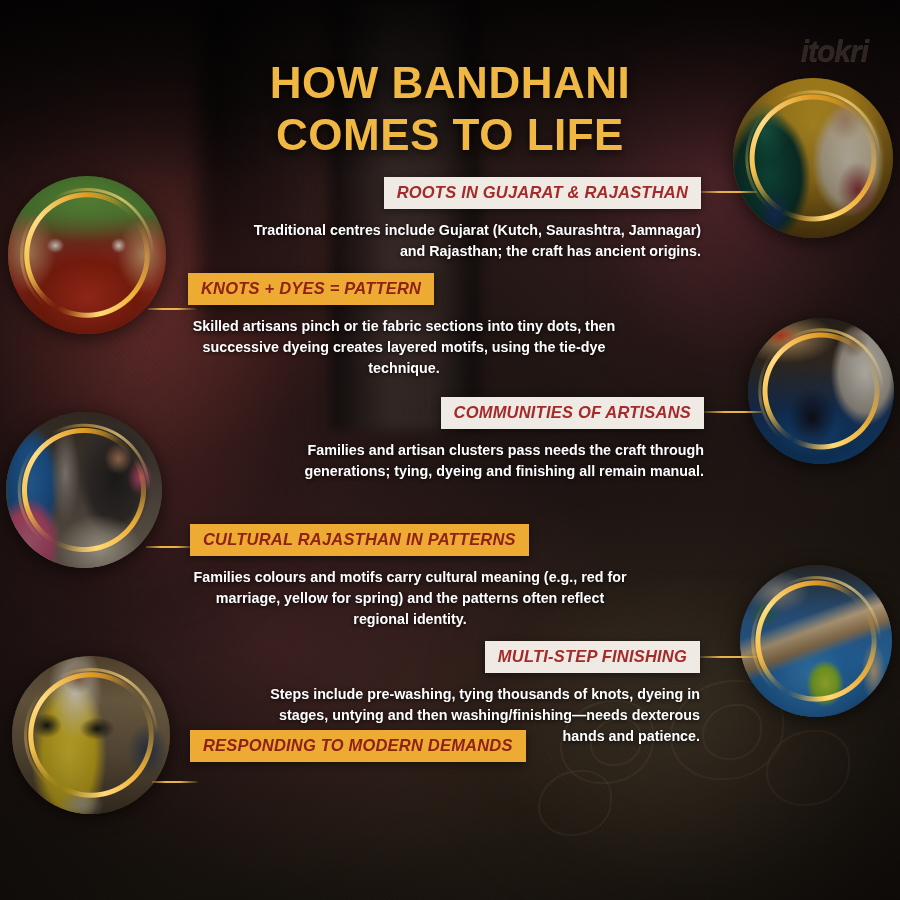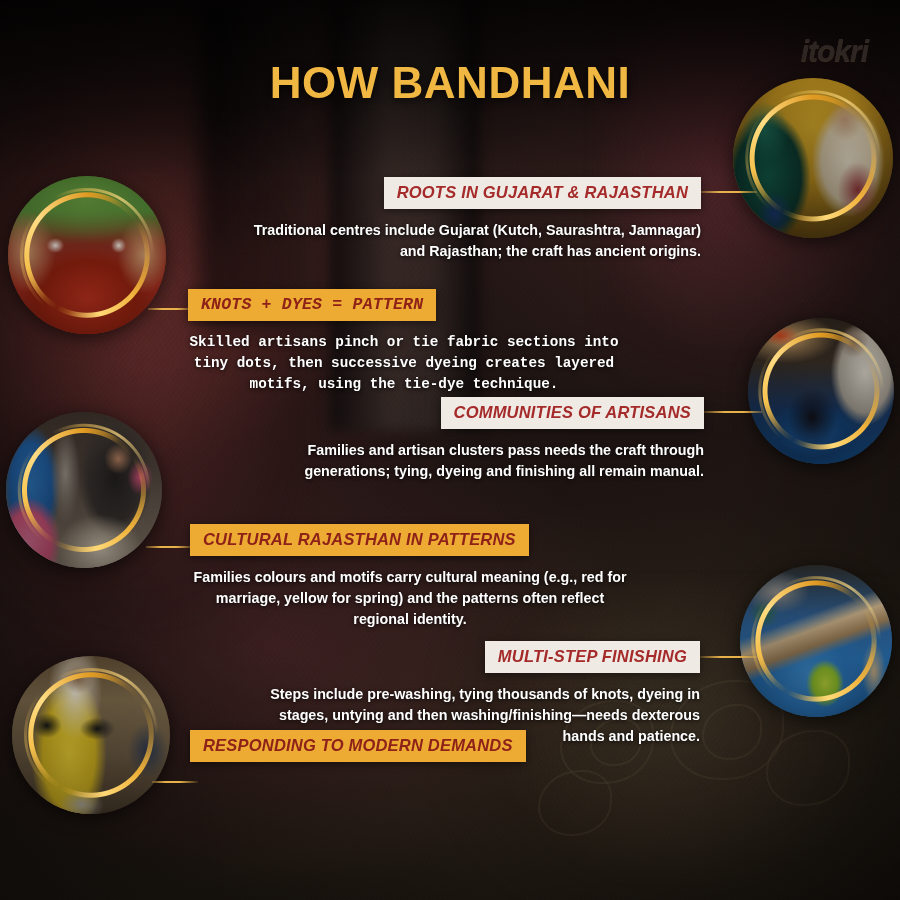--- a/index.html
+++ b/index.html
@@ -183,20 +183,21 @@
       <i style="left:236px;top:70px;width:80px;height:72px;"></i>
       <i style="left:8px;top:110px;width:70px;height:62px;"></i>
     </div>
     <div class="bg-grain"></div>
     <div class="bg-vignette"></div>
     <div class="bg-topdark"></div>
   </div>
 
   <h1 class="headline">
     <span>HOW BANDHANI</span>
+    <span class="l2">COMES TO LIFE</span>
   </h1>
 
   <div class="logo">itokri</div>
 
   <div class="circ" style="left:733px;top:78px;width:160px;height:160px;">
     <div class="photo">
       <div class="sc" style="background:
           radial-gradient(ellipse 60% 70% at 50% 30%, #d8ac2c 0%, #c29320 48%, #6b4d14 100%);"></div>
       <div class="sc" style="background:radial-gradient(ellipse 34% 52% at 22% 62%, #14624f 0%, #0d3c31 60%, rgba(0,0,0,0) 78%);"></div>
       <div class="sc" style="background:radial-gradient(ellipse 20% 26% at 20% 34%, #1d6b57 0%, rgba(20,70,58,0) 75%);"></div>
@@ -293,21 +294,21 @@
   <div class="conn" style="left:146px;top:546px;width:50px;transform:scaleX(-1);"></div>
   <div class="conn" style="left:697px;top:656px;width:60px;"></div>
   <div class="conn" style="left:152px;top:781px;width:46px;transform:scaleX(-1);"></div>
 
   <div class="block" style="left:236px;top:177px;width:465px;">
     <div class="tag cream" style="float:right;margin-left:48px;">ROOTS IN GUJARAT &amp; RAJASTHAN</div>
     <div style="clear:both;"></div>
     <div class="body right">Traditional centres include Gujarat (Kutch, Saurashtra, Jamnagar) and Rajasthan; the craft has ancient origins.</div>
   </div>
 
-  <div class="block" style="left:188px;top:289px;width:432px;font-family:Liberation Mono, monospace;">
+  <div class="block" style="left:188px;top:273px;width:432px;">
     <div class="tag gold">KNOTS + DYES = PATTERN</div>
     <div class="body left">Skilled artisans pinch or tie fabric sections into tiny dots, then successive dyeing creates layered motifs, using the tie-dye technique.</div>
   </div>
 
   <div class="block" style="left:236px;top:397px;width:468px;">
     <div class="tag cream" style="float:right;">COMMUNITIES OF ARTISANS</div>
     <div style="clear:both;"></div>
     <div class="body right">Families and artisan clusters pass needs the craft through generations; tying, dyeing and finishing all remain manual.</div>
   </div>
 

